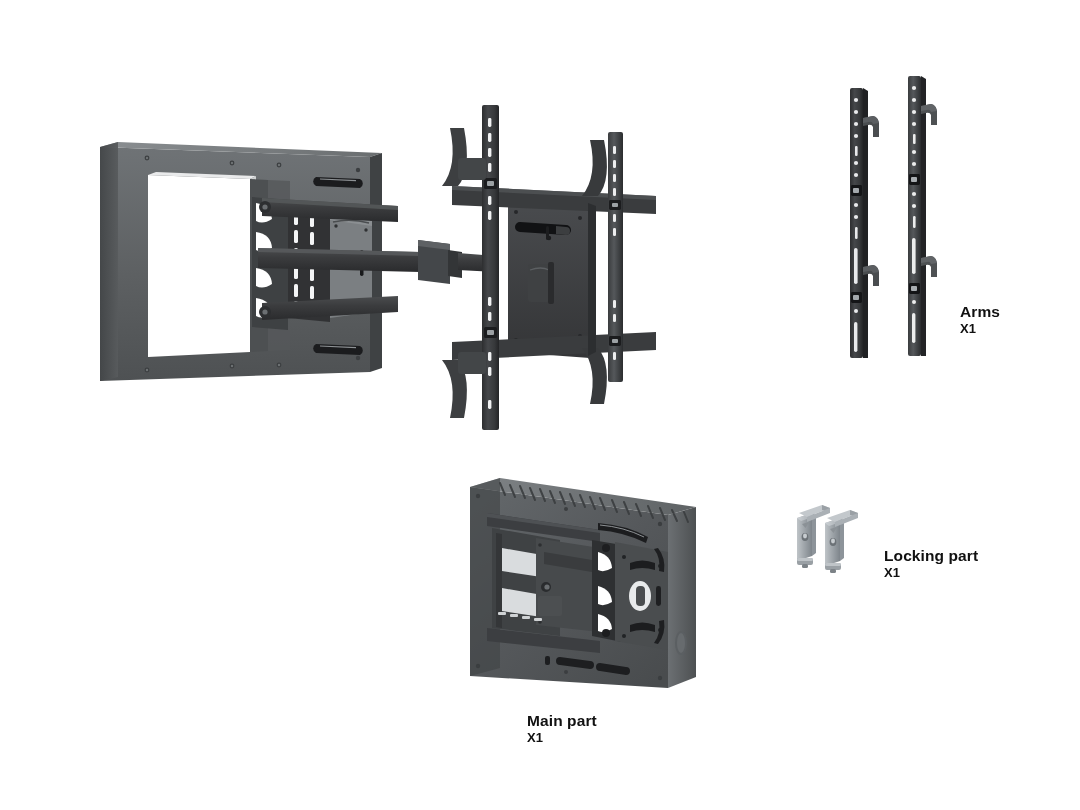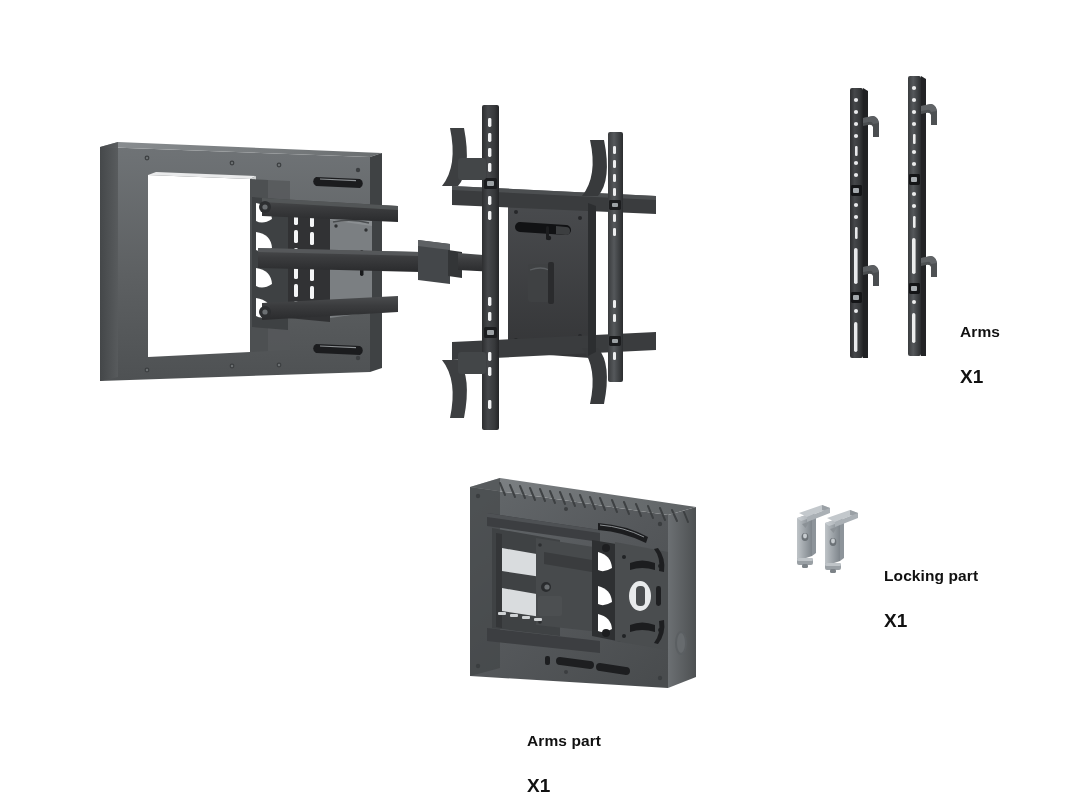--- a/index.html
+++ b/index.html
@@ -2,22 +2,22 @@
 <html><head>
 <meta charset="utf-8">
 <title>Mount parts diagram</title>
 <style>
   html,body{margin:0;padding:0;background:#ffffff;}
   body{width:1080px;height:810px;position:relative;overflow:hidden;
        font-family:"Liberation Sans","DejaVu Sans",sans-serif;}
   .stage{position:absolute;left:0;top:0;width:1080px;height:810px;}
   svg{display:block;}
   .lbl{position:absolute;font-weight:bold;color:#111111;letter-spacing:.1px;}
-  .lbl .l1{font-size:15.5px;line-height:17px;white-space:nowrap;margin-top:20px;}
-  .lbl .l2{font-size:19px;line-height:17px;white-space:nowrap;margin-top:28px;}
+  .lbl .l1{font-size:15.5px;line-height:17px;white-space:nowrap;}
+  .lbl .l2{font-size:13px;line-height:17px;white-space:nowrap;}
 </style>
 </head>
 <body>
 
 <div class="stage">
 
 <svg width="1080" height="810" viewBox="0 0 1080 810">
   <defs>
     <linearGradient id="gWallFace" x1="0" y1="0" x2="0" y2="1">
       <stop offset="0" stop-color="#6f7376"></stop>
@@ -452,17 +452,17 @@
   <div class="l1">Arms</div>
   <div class="l2">X1</div>
 </div>
 
 <div class="lbl" style="left:884px;top:547px;">
   <div class="l1">Locking part</div>
   <div class="l2">X1</div>
 </div>
 
 <div class="lbl" style="left:527px;top:712px;">
-  <div class="l1">Arms part</div>
+  <div class="l1">Main part</div>
   <div class="l2">X1</div>
 </div>
 
 </div>
 
 </body></html>

